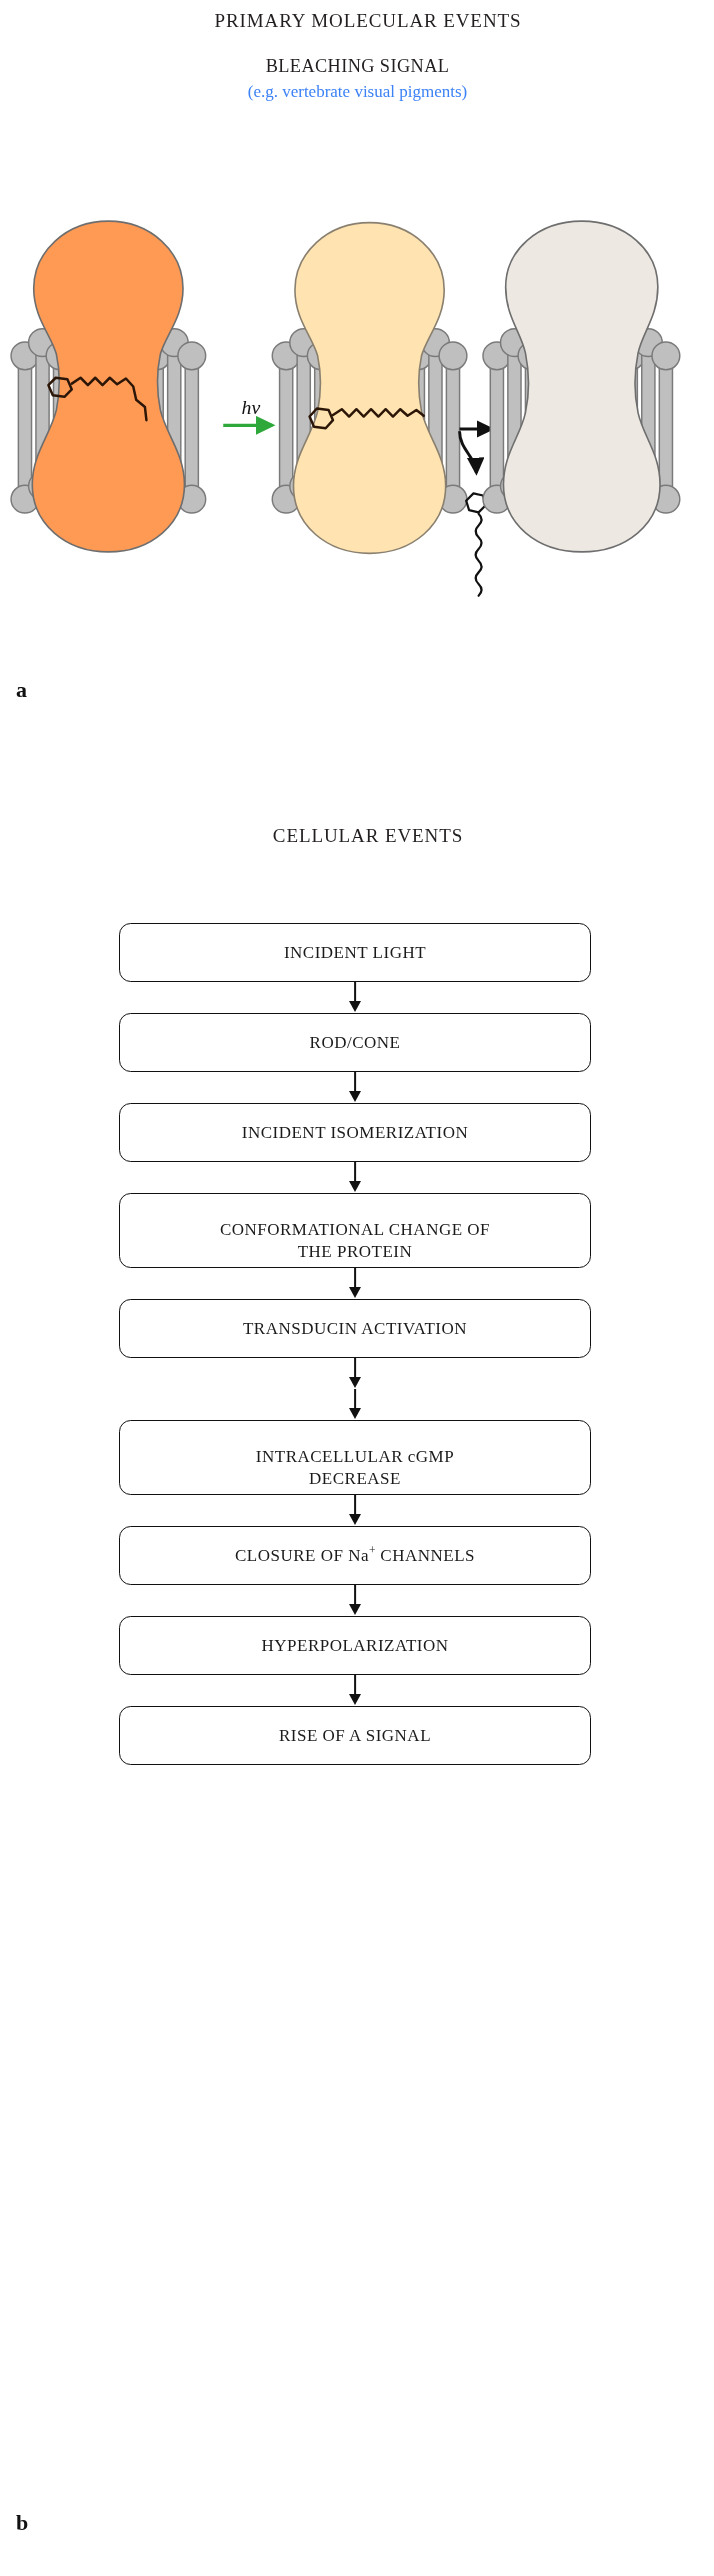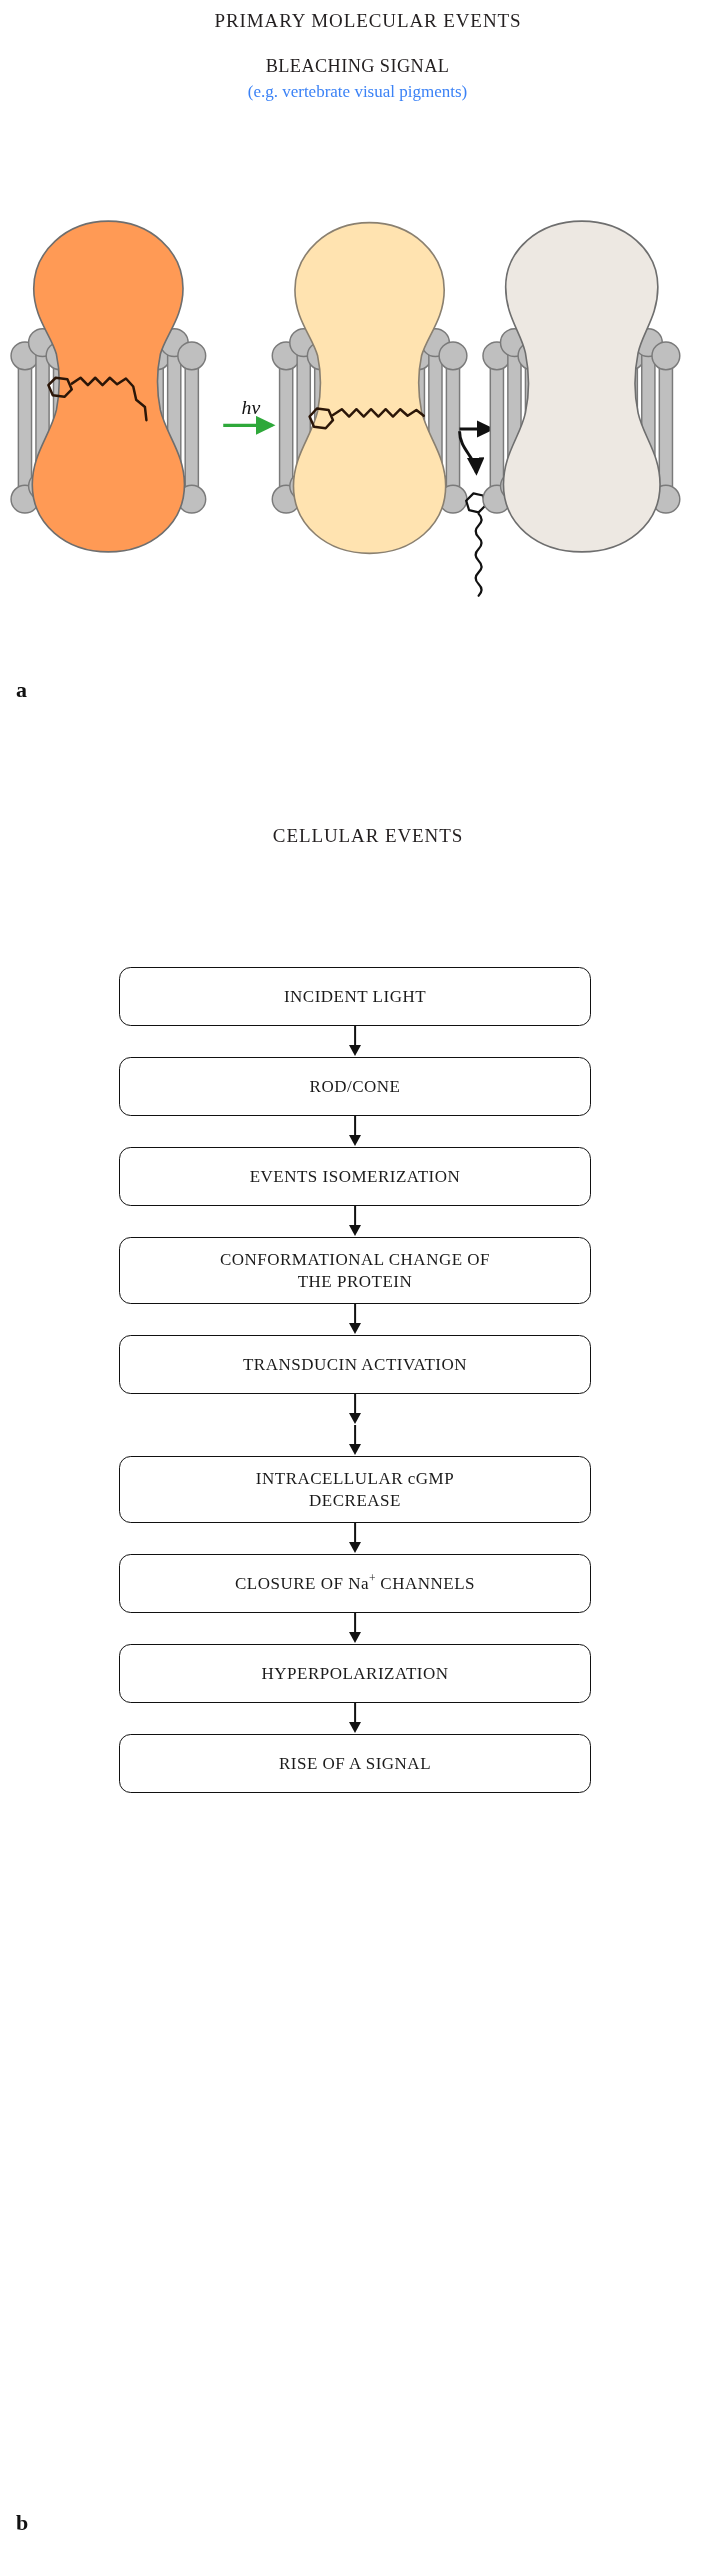--- a/index.html
+++ b/index.html
@@ -60,40 +60,39 @@
     height: 439px;
   }
   #molecular-panel svg { display: block; }
 
   
   #flowchart {
     position: absolute;
     left: 119px;
     top: 923px;
     width: 472px;
-    margin-top: 44px;
   }
   .flow-box {
     box-sizing: border-box;
     width: 472px;
     border: 1.8px solid #111111;
     border-radius: 11.7px;
     background: #ffffff;
     display: flex;
     align-items: center;
     justify-content: center;
     text-align: center;
     font-size: 17px;
     letter-spacing: 0.5px;
     color: #1a1a1a;
     line-height: 1.28;
     padding: 4.4px 10.2px;
   }
   .flow-box.h1 { height: 59px; }
-  .flow-box.h2 { height: 67px; }
+  .flow-box.h2 { height: 75px; align-items: flex-end; }
   .flow-arrow {
     width: 472px;
     height: 31px;
     position: relative;
   }
   .flow-arrow .shaft {
     position: absolute;
     left: 50%;
     top: 0;
     width: 1.8px;
@@ -267,21 +266,21 @@
       <div class="head"></div>
     </div>
     <div class="flow-box h1">
       <div>ROD/CONE</div>
     </div>
     <div class="flow-arrow">
       <div class="shaft"></div>
       <div class="head"></div>
     </div>
     <div class="flow-box h1">
-      <div>EVENTS ISOMERIZATION</div>
+      <div>INCIDENT ISOMERIZATION</div>
     </div>
     <div class="flow-arrow">
       <div class="shaft"></div>
       <div class="head"></div>
     </div>
     <div class="flow-box h2">
       <div>CONFORMATIONAL CHANGE OF<br>THE PROTEIN</div>
     </div>
     <div class="flow-arrow">
       <div class="shaft"></div>

